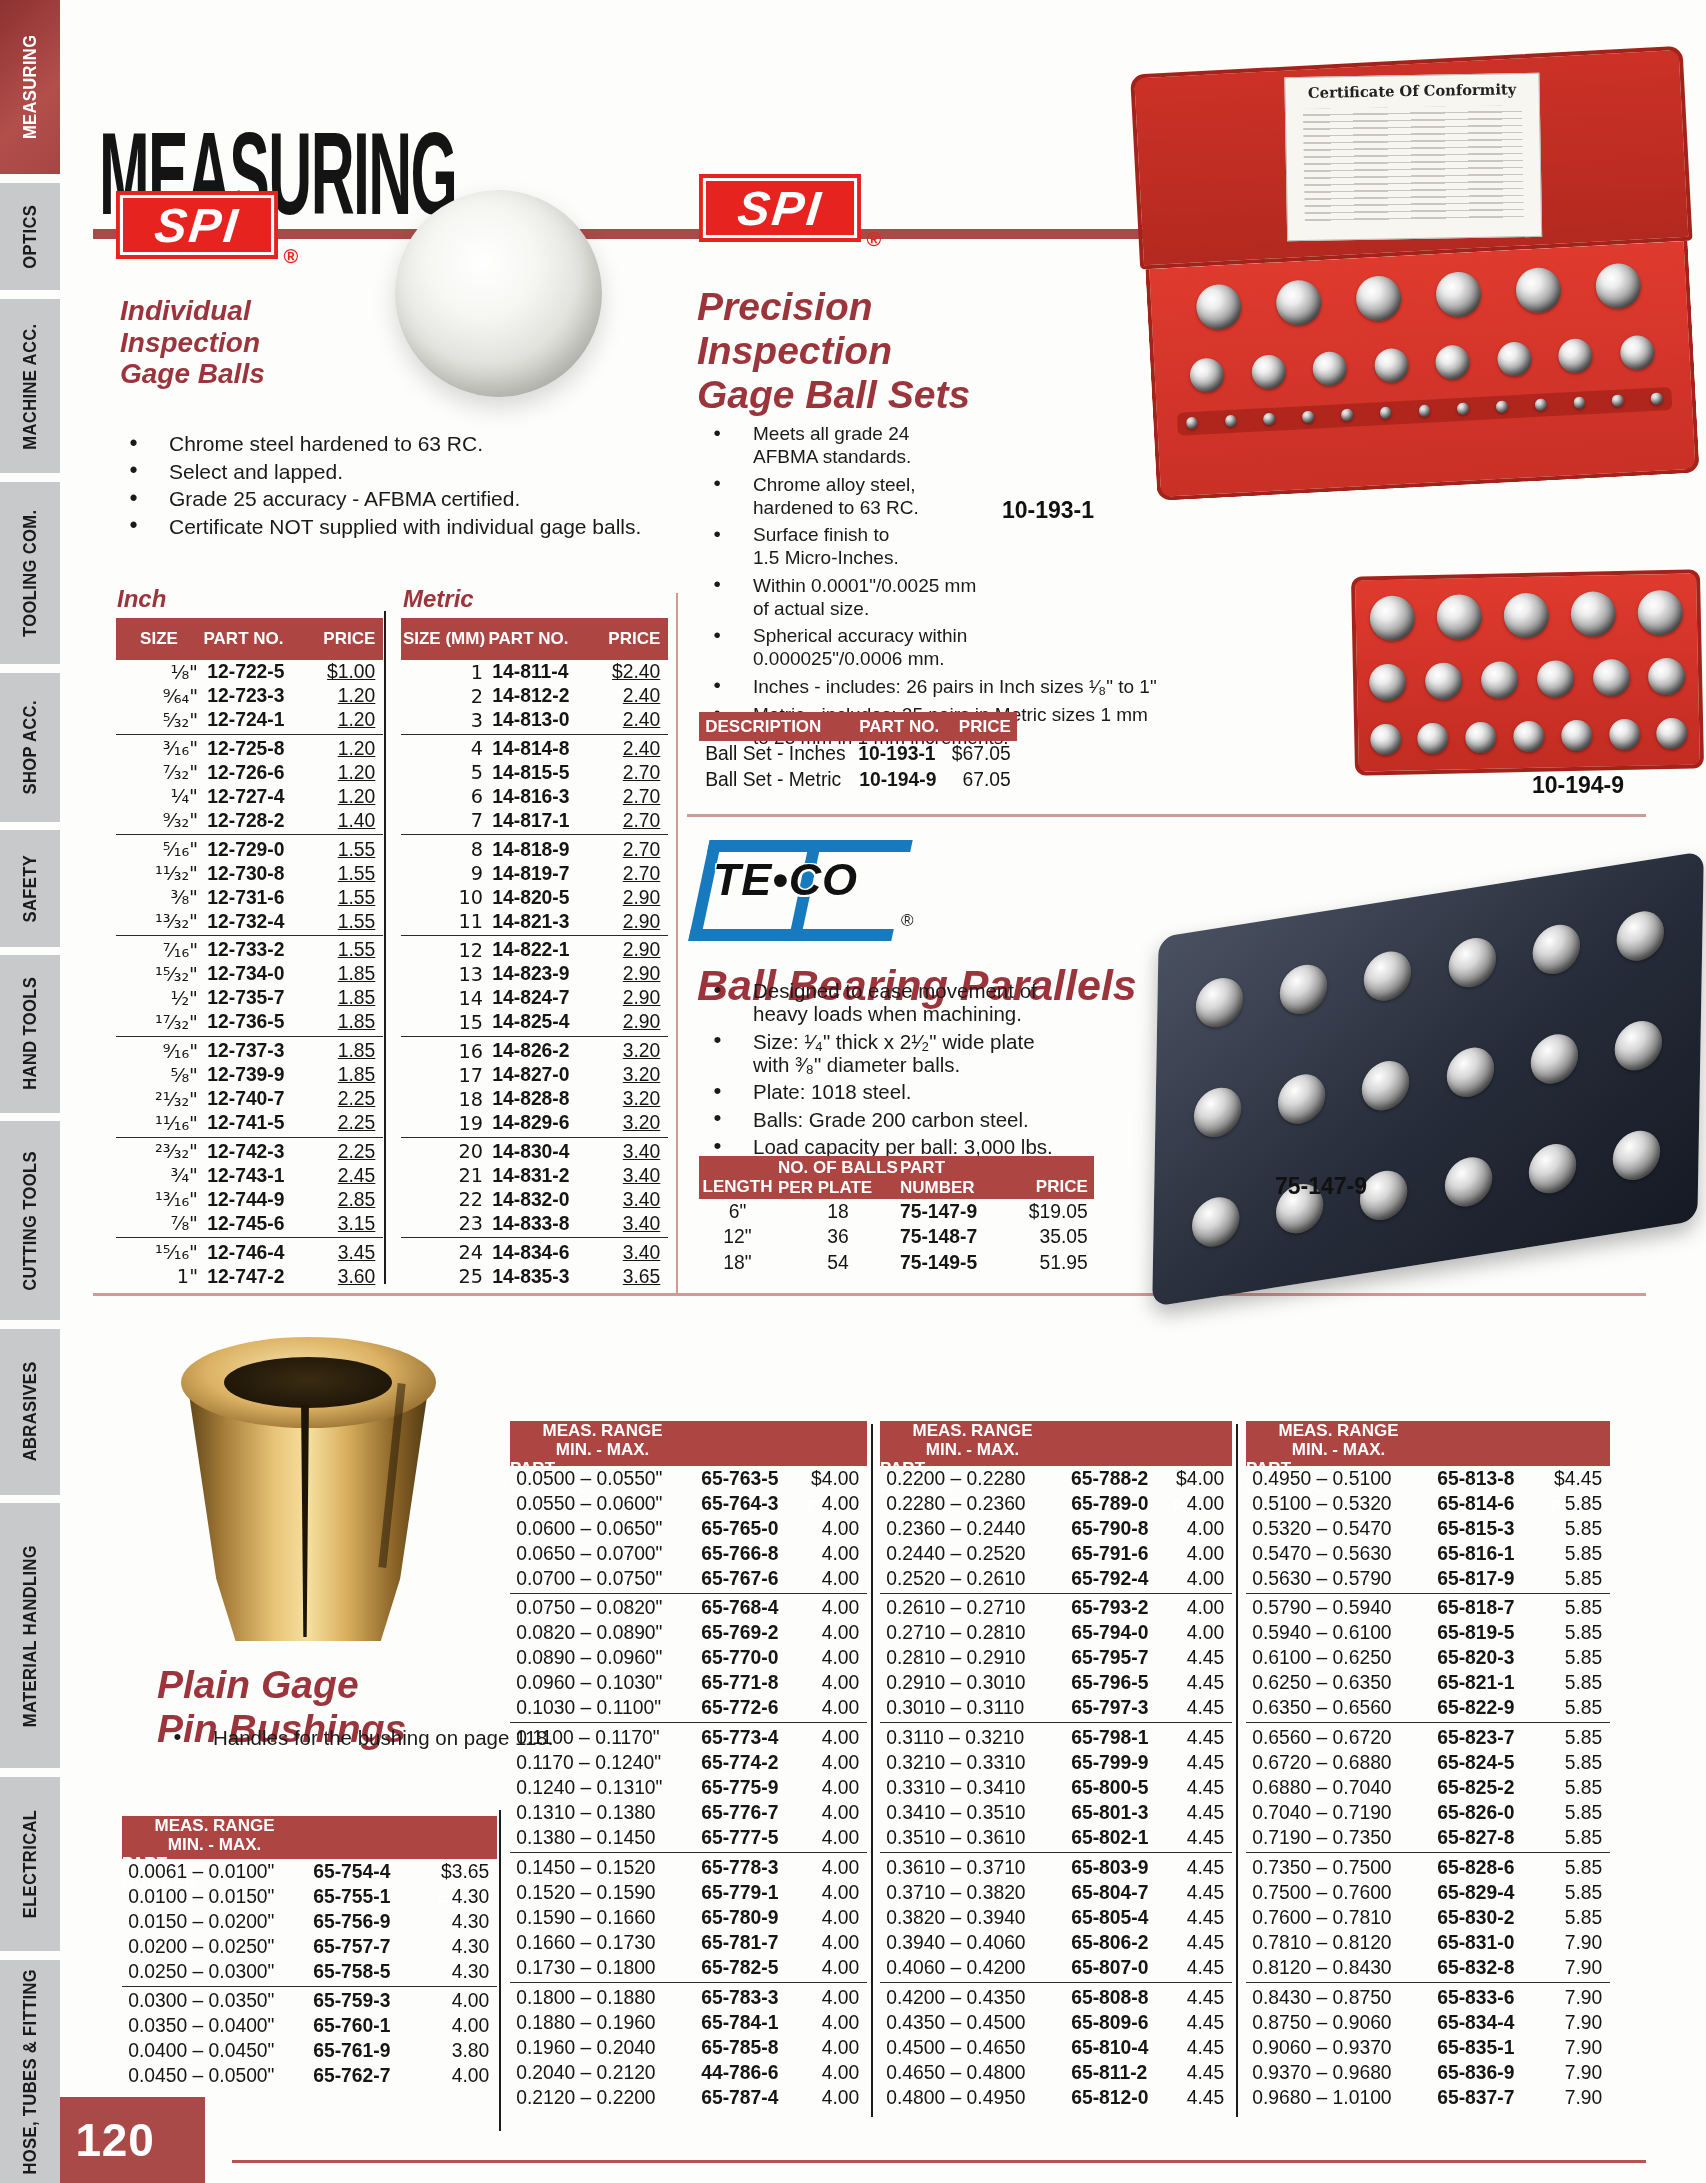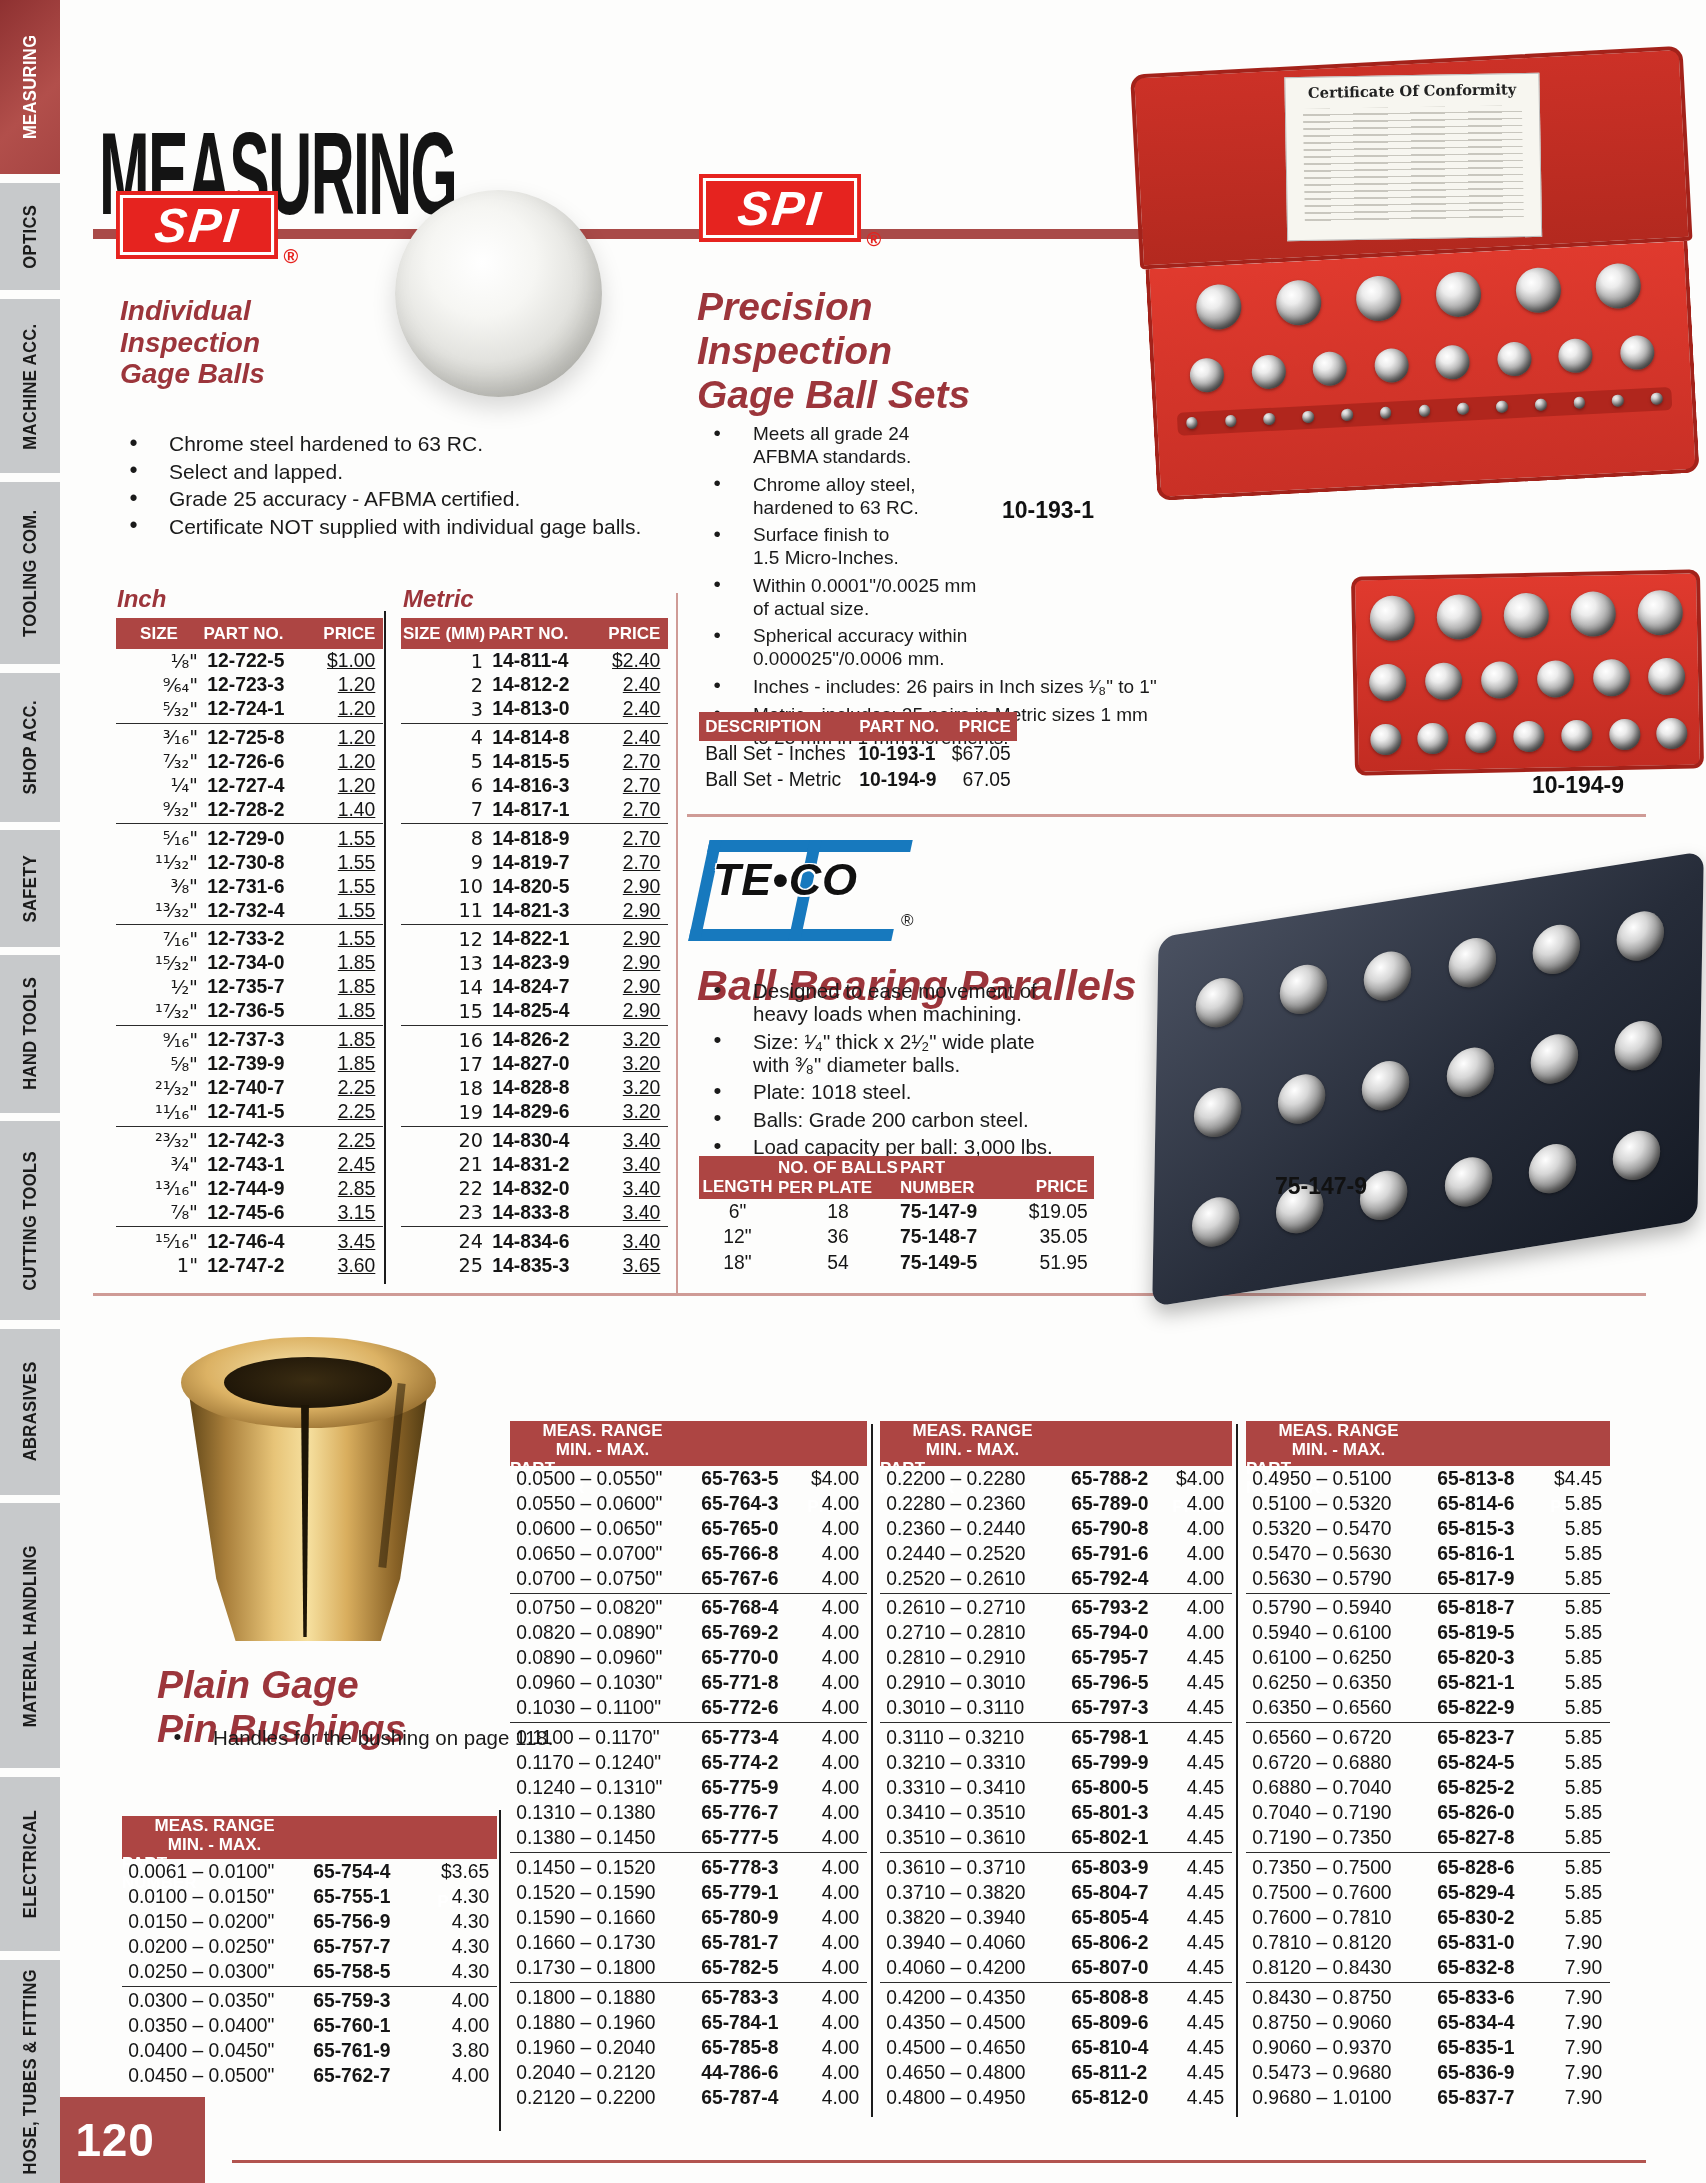--- a/index.html
+++ b/index.html
@@ -61,21 +61,21 @@
   #bush-bullets li{margin-bottom:4.6px;}
 
   
   .tbl{position:absolute;}
   .tbl .hdr{display:flex;background:#ad4543;color:#fff;align-items:stretch;}
   .tbl .hdr span{display:flex;align-items:center;white-space:pre-line;line-height:1.12;font-size:17px;font-weight:600;}
   .tbl .row{display:flex;align-items:center;font-size:19.3px;}
   .tbl .gsep{border-top:1.9px solid #2b2b2b;margin:1.5px 0 2.3px;}
 
   .t-im{width:267px;}
-  .t-im .hdr{height:31px;}
+  .t-im .hdr{height:42px;}
   .t-im .row{height:24px;}
   .t-im .hdr .c0{width:86px;justify-content:center;}
   .t-im .hdr .c1{width:113px;padding-left:1.5px;}
   .t-im .hdr .c2{flex:1;justify-content:flex-end;padding-right:7.7px;}
   .t-im .row .c0{width:82px;text-align:right;font-family:"DejaVu Sans",sans-serif;}
   .t-im .row .c1{width:116px;padding-left:9.3px;font-weight:bold;}
   .t-im .row .c2{flex:1;text-align:right;padding-right:7.7px;text-decoration:underline;}
 
   #sets-tbl{left:699px;top:712px;width:318px;}
   #sets-tbl .hdr{height:29px;}
@@ -1195,21 +1195,21 @@
         <span class="c0">0.8750 – 0.9060</span>
         <span class="c1">65-834-4</span>
         <span class="c2">7.90</span>
       </div>
       <div class="row">
         <span class="c0">0.9060 – 0.9370</span>
         <span class="c1">65-835-1</span>
         <span class="c2">7.90</span>
       </div>
       <div class="row">
-        <span class="c0">0.5473 – 0.9680</span>
+        <span class="c0">0.9370 – 0.9680</span>
         <span class="c1">65-836-9</span>
         <span class="c2">7.90</span>
       </div>
       <div class="row">
         <span class="c0">0.9680 – 1.0100</span>
         <span class="c1">65-837-7</span>
         <span class="c2">7.90</span>
       </div>
     </div>
 </div>

